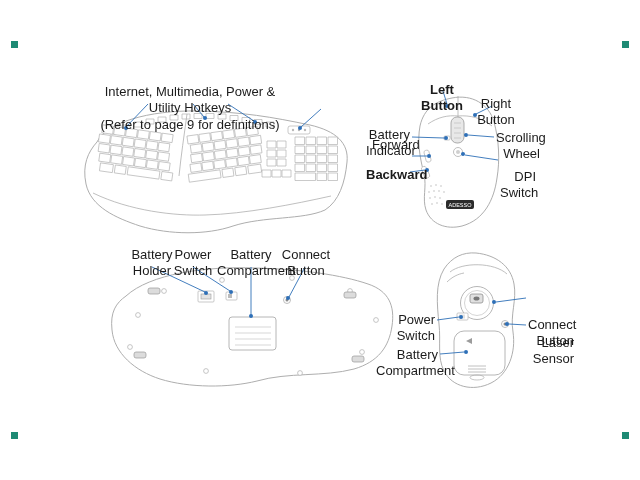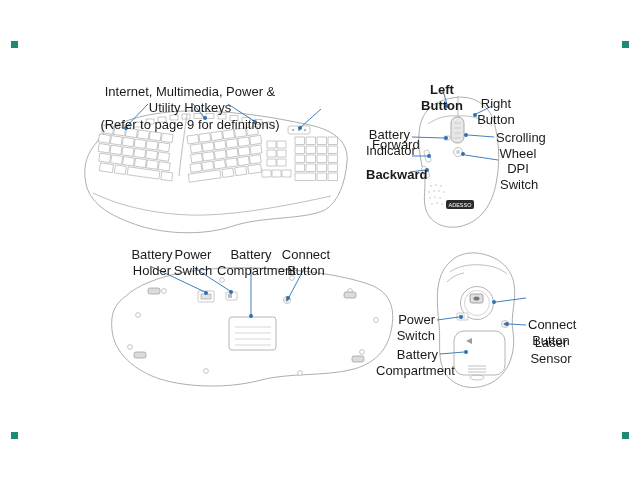--- a/index.html
+++ b/index.html
@@ -5,21 +5,21 @@
   * { margin:0; padding:0; box-sizing:border-box; }
   html,body { background:#ffffff; font-family:"Liberation Sans", sans-serif; }
   .stage { position:relative; width:640px; height:480px; background:#fff; overflow:hidden; }
   svg.art { position:absolute; left:0; top:0; }
   .lbl {
     position:absolute; font-size:13px; line-height:1.25; color:#1b1b1b;
     white-space:pre-line; letter-spacing:0;
   }
   .lbl.c { text-align:center; }
   .lbl.r { text-align:right; }
-  .lbl.l { text-align:center; }
+  .lbl.l { text-align:right; }
   .corner { position:absolute; width:7px; height:7px; background:var(--corner-color,#1e8a74); }
   .co { stroke:var(--callout-color,#2e6fb7); stroke-width:0.9; fill:none; }
   .co-dot { fill:var(--callout-color,#2e6fb7); stroke:none; }
   .art-line { stroke:#aeaeae; fill:none; }
   .art-fill { stroke:#aeaeae; fill:#ffffff; }
   .key { stroke:#b3b3b3; stroke-width:0.7; fill:#ffffff; }
 </style>
 </head>
 <body>
 
@@ -211,21 +211,21 @@
   <div class="lbl c" style="left:90px;  top:84px;  width:200px;">Internet, Multimedia, Power &amp; Utility Hotkeys
 (Refer to page 9 for definitions)</div>
 
   <div class="lbl c" style="left:418px; top:82px;  width:48px;font-weight:bold;">Left Button</div>
   <div class="lbl c" style="left:470px; top:96px;  width:52px;">Right Button</div>
   <div class="lbl r" style="left:366px; top:127px; width:44px;">Battery
 Indicator</div>
   <div class="lbl l" style="left:496px; top:130px; width:44px;">Scrolling
 Wheel</div>
   <div class="lbl r" style="left:372px; top:137px; width:38px;">Forward</div>
-  <div class="lbl l" style="left:500px; top:161px; width:36px;">DPI
+  <div class="lbl l" style="left:500px; top:169px; width:36px;">DPI
 Switch</div>
   <div class="lbl r" style="left:366px; top:167px; width:42px;font-weight:bold;">Backward</div>
 
   <div class="lbl c" style="left:127px; top:247px; width:50px;">Battery
 Holder</div>
   <div class="lbl c" style="left:170px; top:247px; width:46px;">Power
 Switch</div>
   <div class="lbl c" style="left:217px; top:247px; width:68px;">Battery
 Compartment</div>
   <div class="lbl c" style="left:281px; top:247px; width:50px;">Connect

